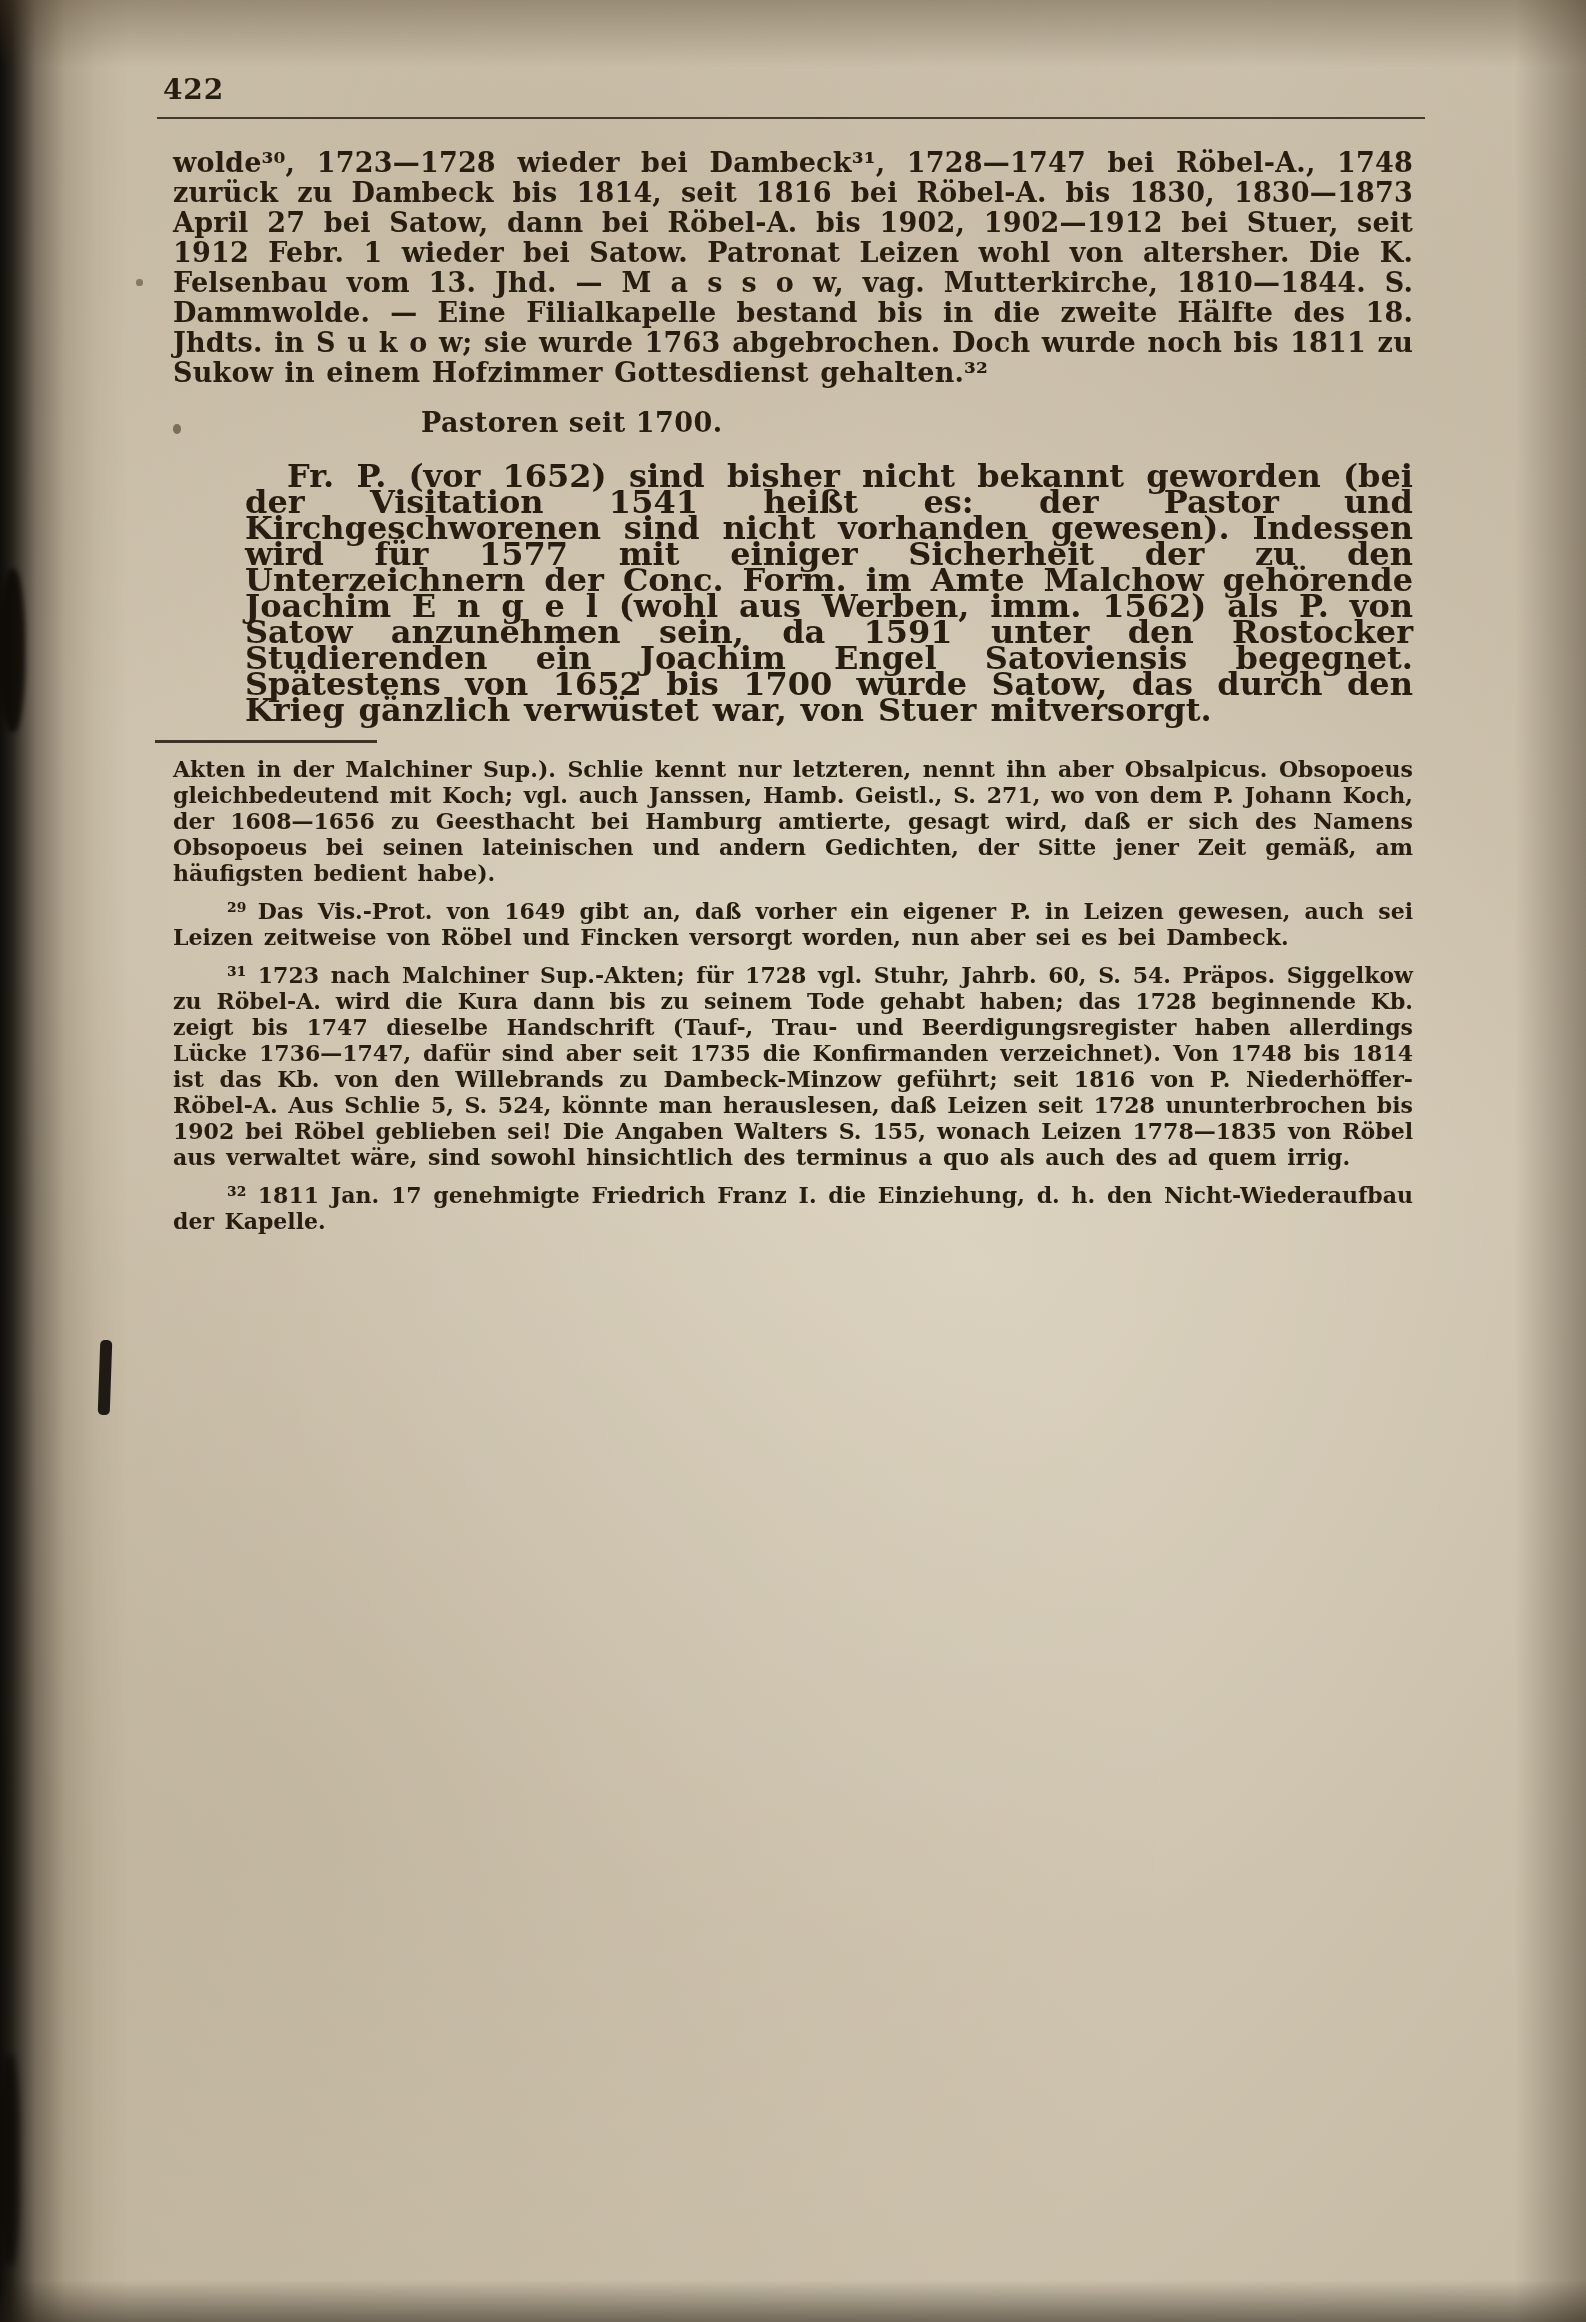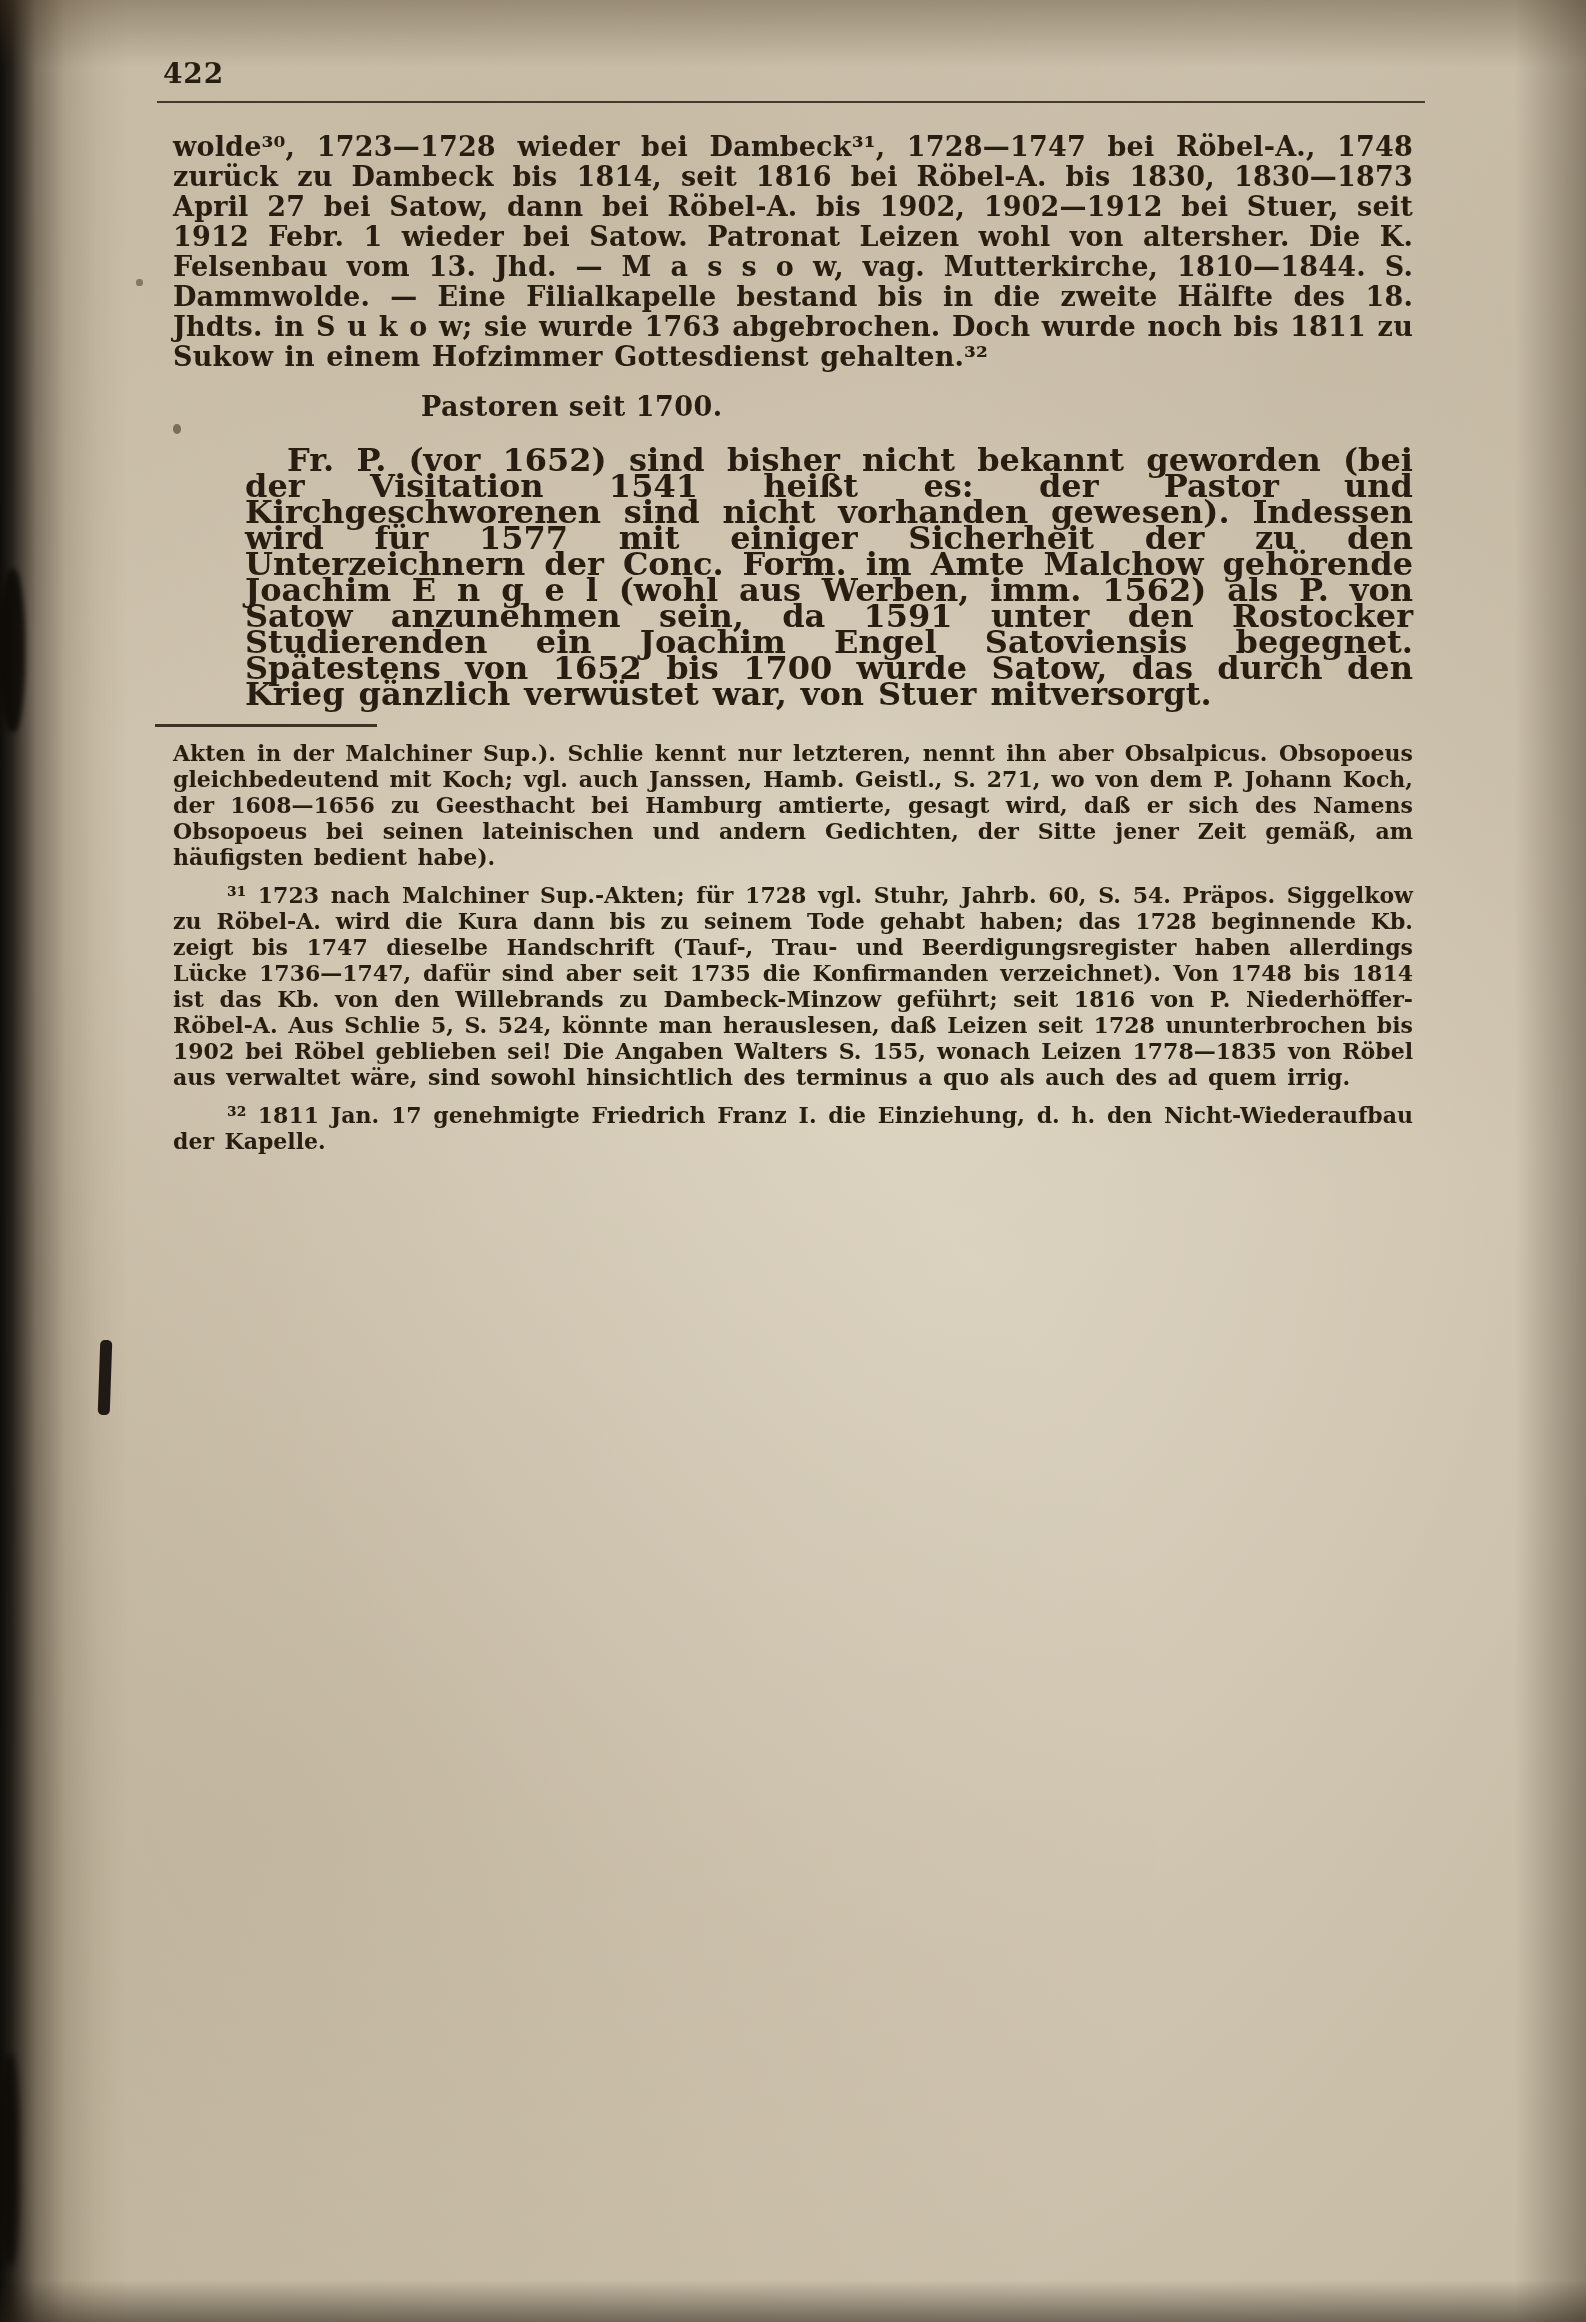--- a/index.html
+++ b/index.html
@@ -71,21 +71,21 @@
   .blob-1 { left: 0; top: 569px; width: 25px; height: 163px; border-radius: 45%; opacity: .85; filter: blur(2.9px); }
   .blob-2 { left: 99px; top: 1340px; width: 12.4px; height: 75px; border-radius: 4.8px; opacity: .9; transform: rotate(2deg); }
   .blob-3 { left: 173px; top: 424px; width: 7.6px; height: 9.6px; border-radius: 50%; opacity: .55; background:#3a2c1a; }
   .blob-4 { left: 136px; top: 279px; width: 6.7px; height: 6.7px; border-radius: 50%; opacity: .5; background:#43331f; }
   .blob-5 { left: 0px; top: 2055px; width: 19px; height: 210px; border-radius: 40%; opacity: .8; filter: blur(3.8px); }
 
   
   .content {
     position: absolute;
     left: 161px;
-    top: 55px;
+    top: 71px;
     width: 1264px;
     color: #271d10;
   }
   .header {
     position: relative;
     height: 44px;
   }
   .page-number {
     position: absolute;
     left: 1.9px; top: 1.9px;
@@ -172,20 +172,21 @@
 
     <div class="section-heading">Pastoren seit 1700.</div>
 
     <p class="para petit">Fr. P. (vor 1652) sind bisher nicht bekannt geworden (bei der Visitation 1541 heißt es: der Pastor und Kirchgeschworenen sind nicht vorhanden gewesen). Indessen wird für 1577 mit einiger Sicherheit der zu den Unterzeichnern der Conc. Form. im Amte Malchow gehörende Joachim E n g e l (wohl aus Werben, imm. 1562) als P. von Satow anzunehmen sein, da 1591 unter den Rostocker Studierenden ein Joachim Engel Satoviensis begegnet. Spätestens von 1652 bis 1700 wurde Satow, das durch den Krieg gänzlich verwüstet war, von Stuer mitversorgt.</p>
 
     <hr class="fn-rule">
 
     <div class="footnotes">
       <p class="fn cont">Akten in der Malchiner Sup.). Schlie kennt nur letzteren, nennt ihn aber Obsalpicus. Obsopoeus gleichbedeutend mit Koch; vgl. auch Janssen, Hamb. Geistl., S. 271, wo von dem P. Johann Koch, der 1608—1656 zu Geesthacht bei Hamburg amtierte, gesagt wird, daß er sich des Namens Obsopoeus bei seinen lateinischen und andern Gedichten, der Sitte jener Zeit gemäß, am häufigsten bedient habe).</p>
 
+      <p class="fn note"><span class="fn-num">²⁹</span><span>Das Vis.-Prot. von 1649 gibt an, daß vorher ein eigener P. in Leizen gewesen, auch sei Leizen zeitweise von Röbel und Fincken versorgt worden, nun aber sei es bei Dambeck.</span></p>
 
 
       <p class="fn note"><span class="fn-num">³¹</span><span>1723 nach Malchiner Sup.-Akten; für 1728 vgl. Stuhr, Jahrb. 60, S. 54. Präpos. Siggelkow zu Röbel-A. wird die Kura dann bis zu seinem Tode gehabt haben; das 1728 beginnende Kb. zeigt bis 1747 dieselbe Handschrift (Tauf-, Trau- und Beerdigungsregister haben allerdings Lücke 1736—1747, dafür sind aber seit 1735 die Konfirmanden verzeichnet). Von 1748 bis 1814 ist das Kb. von den Willebrands zu Dambeck-Minzow geführt; seit 1816 von P. Niederhöffer-Röbel-A. Aus Schlie 5, S. 524, könnte man herauslesen, daß Leizen seit 1728 ununterbrochen bis 1902 bei Röbel geblieben sei! Die Angaben Walters S. 155, wonach Leizen 1778—1835 von Röbel aus verwaltet wäre, sind sowohl hinsichtlich des terminus a quo als auch des ad quem irrig.</span></p>
 
       <p class="fn note"><span class="fn-num">³²</span><span>1811 Jan. 17 genehmigte Friedrich Franz I. die Einziehung, d. h. den Nicht-Wiederaufbau der Kapelle.</span></p>
     </div>
 
   </div>
 
   <div class="binding"></div>

